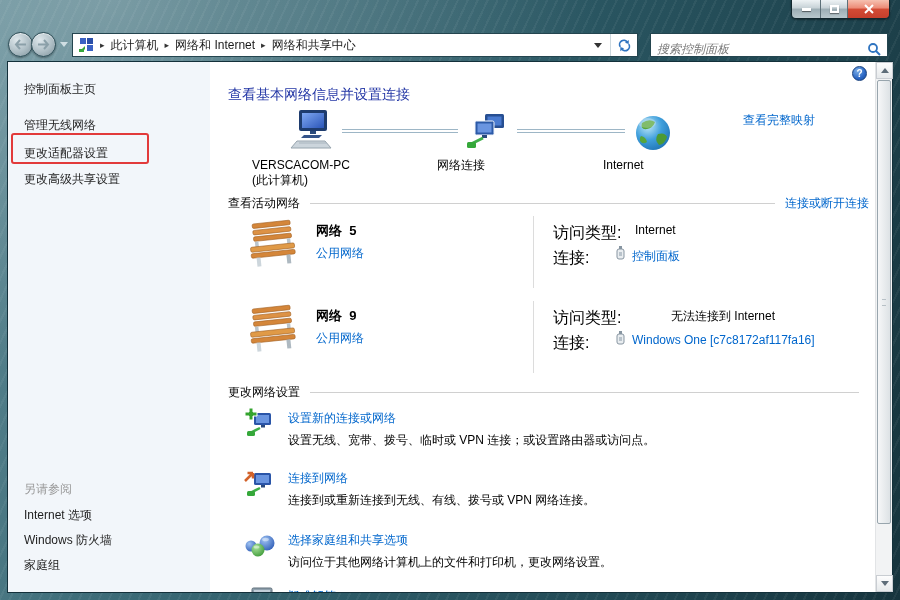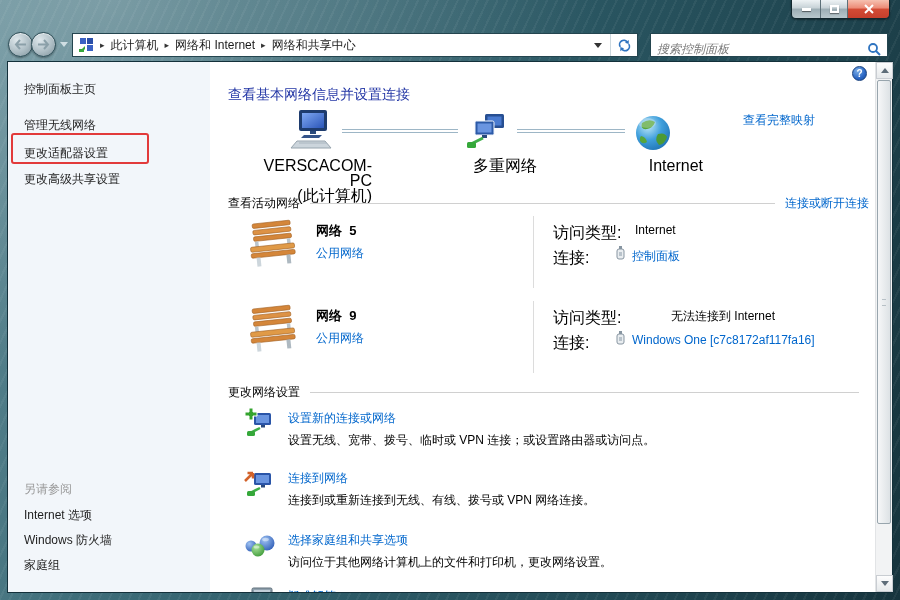--- a/index.html
+++ b/index.html
@@ -64,21 +64,21 @@
   .side-item{ position:absolute; left:16px; color:#1e1e1e; cursor:pointer; white-space:nowrap; }
   .see-also-header{ position:absolute; left:16px; color:#9a9a9a; white-space:nowrap; }
   .red-box{ position:absolute; left:3px; top:71px; width:138px; height:31px;
     border:2px solid #e23a3a; border-radius:3px; }
   .main{ position:absolute; left:202px; right:17px; top:0; bottom:0; background:#fff; overflow:hidden; }
   .page-heading{ position:absolute; left:18px; top:24px; font-size:14px; color:#2336a5; }
   .help-btn{ position:absolute; right:8px; top:4px; width:15px; height:15px; border-radius:50%;
     background:radial-gradient(circle at 35% 30%, #7fb1e8, #2a66c4 60%, #174a9b); border:1px solid #17407e;
     color:#fff; font-size:10px; font-weight:bold; display:flex; align-items:center; justify-content:center; cursor:pointer; }
   
-  .map-node{ position:absolute; top:44px; text-align:right; font-size:16px; color:#000; }
+  .map-node{ position:absolute; top:44px; text-align:left; font-size:12px; color:#000; }
   .map-node .ic{ height:46px; display:flex; align-items:flex-end; justify-content:center; margin-bottom:6px; }
   .map-label{ line-height:15px; }
   .map-sub{ line-height:15px; }
   .link-line{ position:absolute; top:67px; height:4px;
     border-top:1px solid #9db6c6; border-bottom:1px solid #9db6c6; }
   a.lnk, .lnk{ color:#0066cc; text-decoration:none; font-size:12px; cursor:pointer; }
   .full-map{ position:absolute; top:50px; right:60px; }
   
   .section-hd{ position:absolute; left:18px; right:6px; display:flex; align-items:center; font-size:12px; color:#000; }
   .section-hd .rule{ flex:1; border-top:1px solid #d0d0d0; margin:0 10px; }
@@ -226,21 +226,21 @@
           <svg width="44" height="42" viewBox="0 0 44 42">
             <rect x="20" y="4" width="19" height="14" rx="1.5" fill="#274f92"></rect>
             <rect x="22.5" y="6.5" width="14" height="9" fill="#4a7bd0"></rect>
             <rect x="10" y="11" width="19" height="14" rx="1.5" fill="#2c5aa8" stroke="#eef3fa" stroke-width="1"></rect>
             <rect x="12.5" y="13.5" width="14" height="9" fill="#6a95e0"></rect>
             <rect x="17" y="25" width="5" height="3" fill="#2a4a7c"></rect>
             <path d="M6 34 L18 28" stroke="#3fae49" stroke-width="3" fill="none"></path>
             <rect x="2" y="32" width="9" height="6" rx="1.5" fill="#35a83a"></rect>
           </svg>
         </div>
-        <div class="map-label">多重网络</div>
+        <div class="map-label">网络连接</div>
       </div>
       <div class="link-line" style="left:307px; width:108px;"></div>
       <div class="map-node" style="left:393px; width:100px;">
         <div class="ic">
           <svg width="38" height="38" viewBox="0 0 38 38">
             <defs>
                 <radialGradient id="gl" cx="0.35" cy="0.3" r="0.9">
                   <stop offset="0" stop-color="#bfe8f7"></stop>
                   <stop offset="0.45" stop-color="#3f9fdc"></stop>
                   <stop offset="1" stop-color="#1565a8"></stop>

